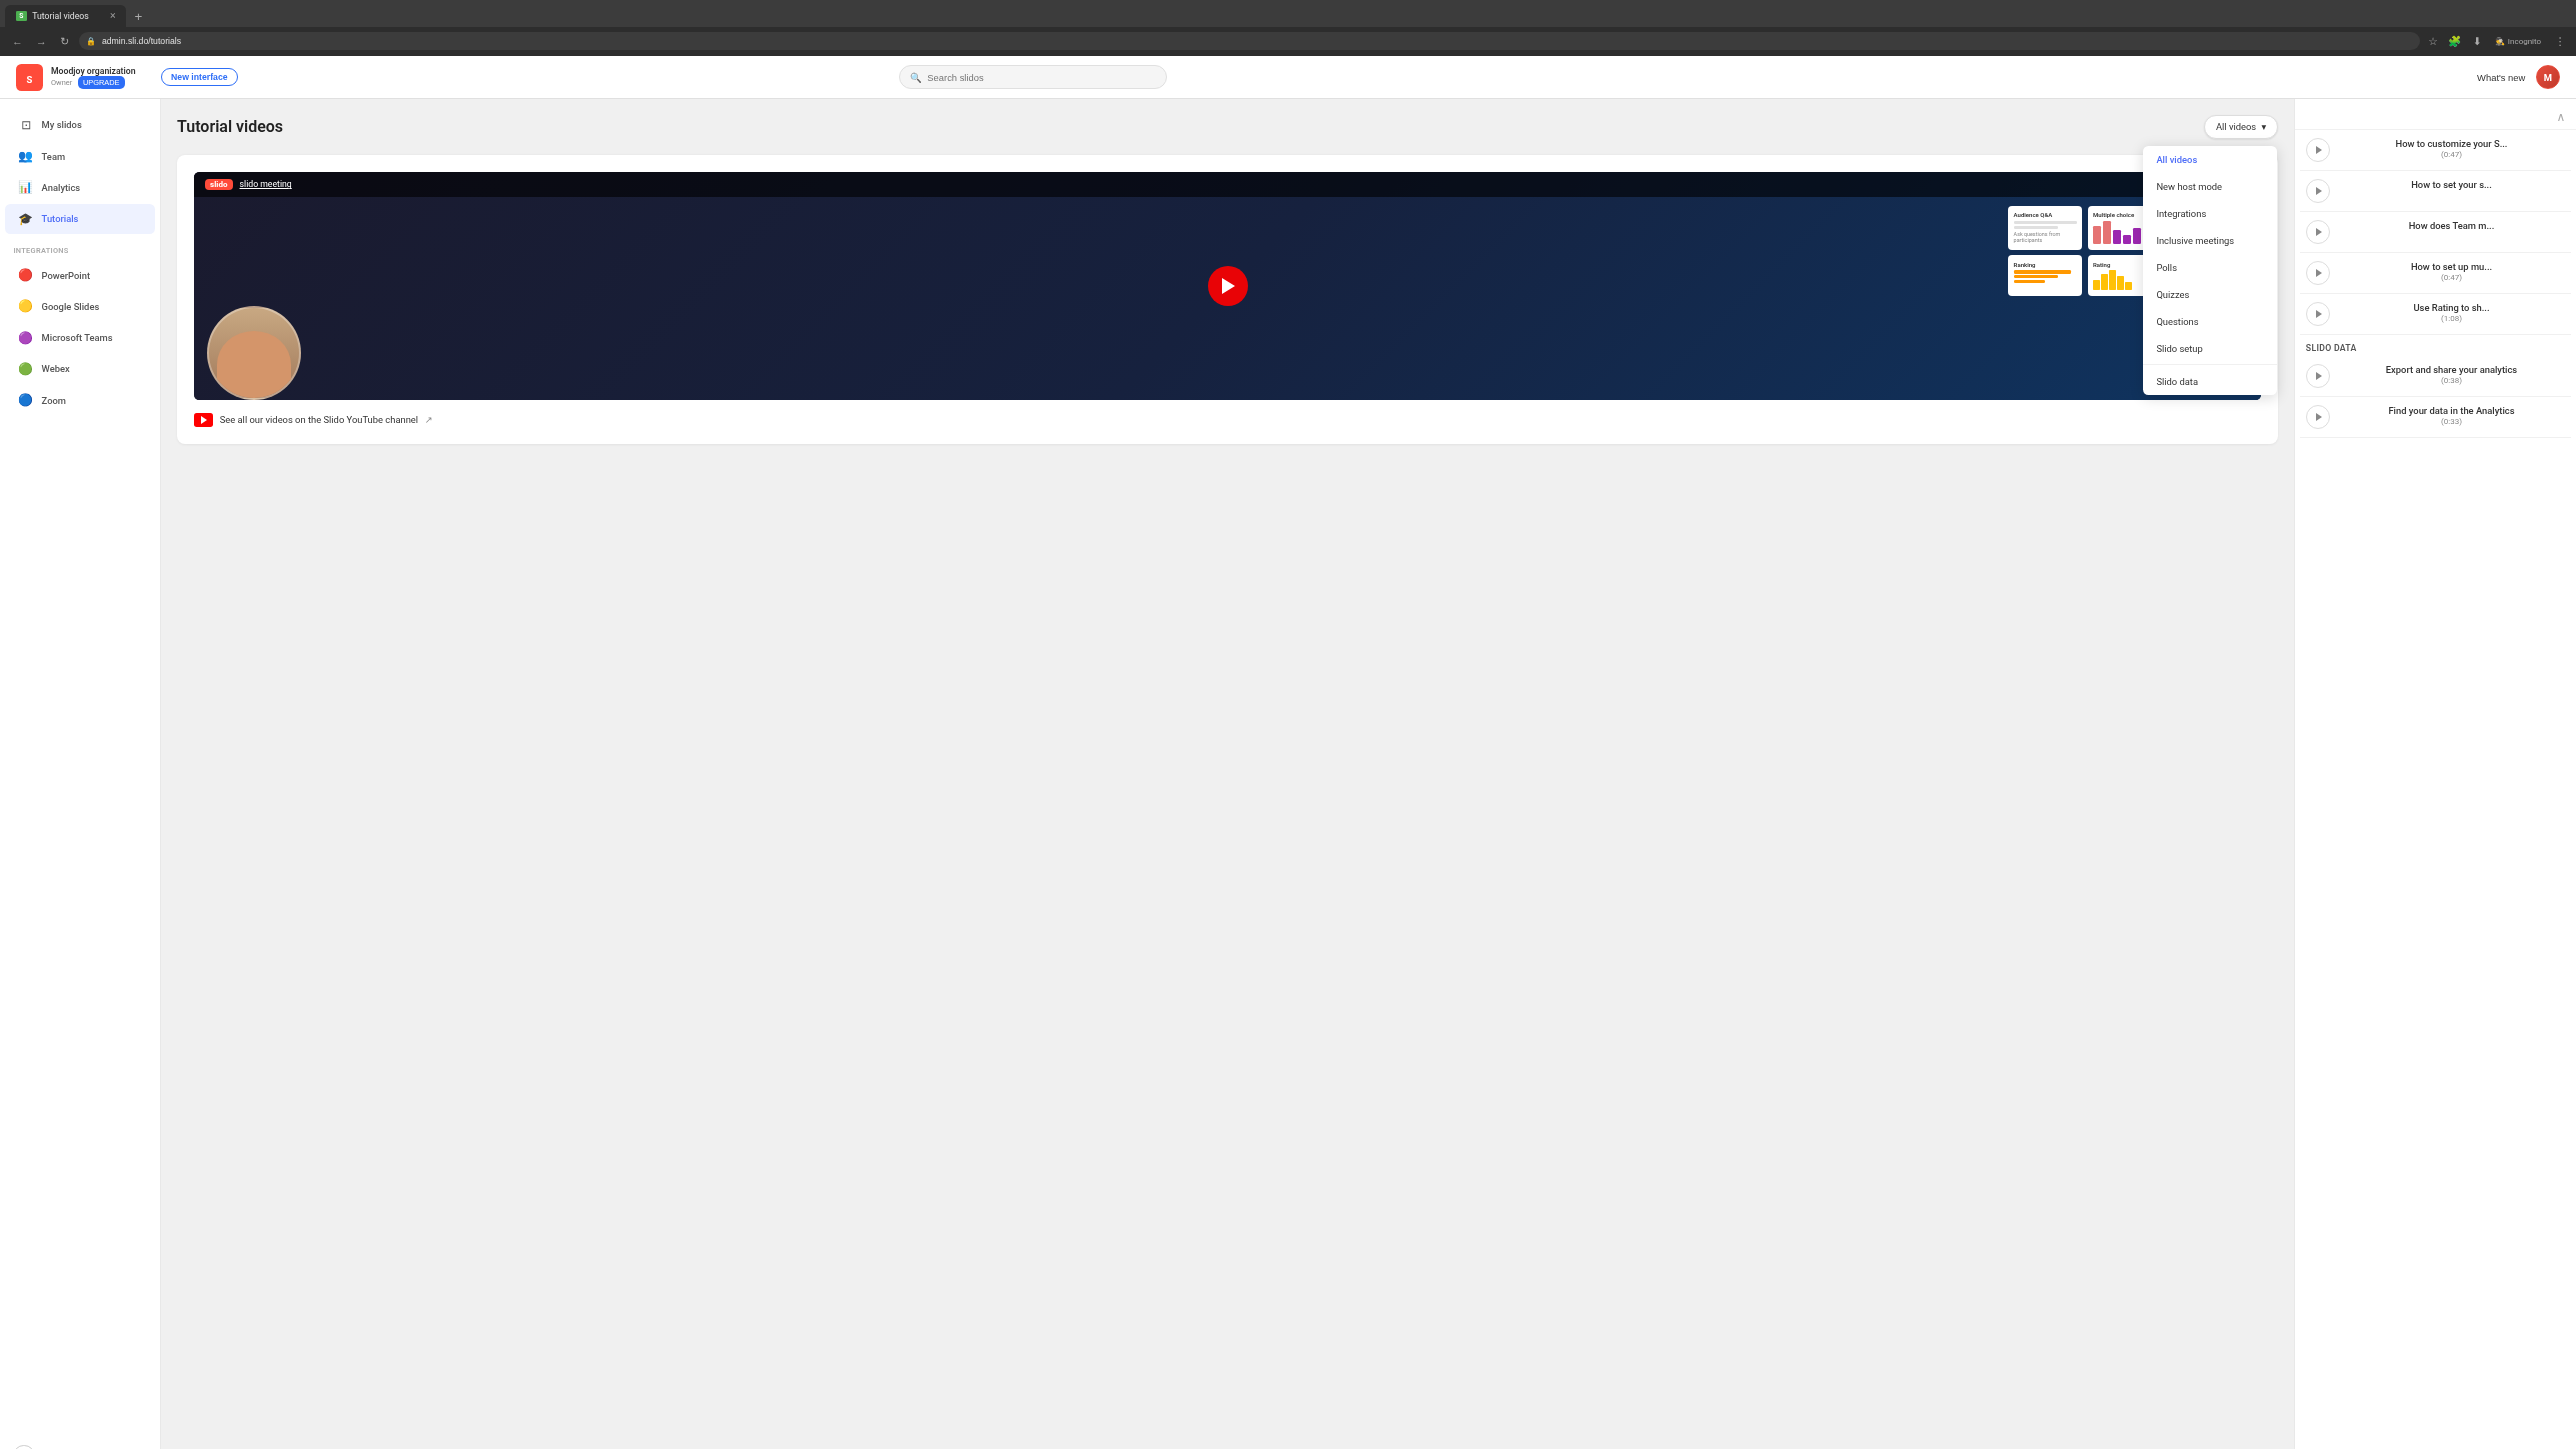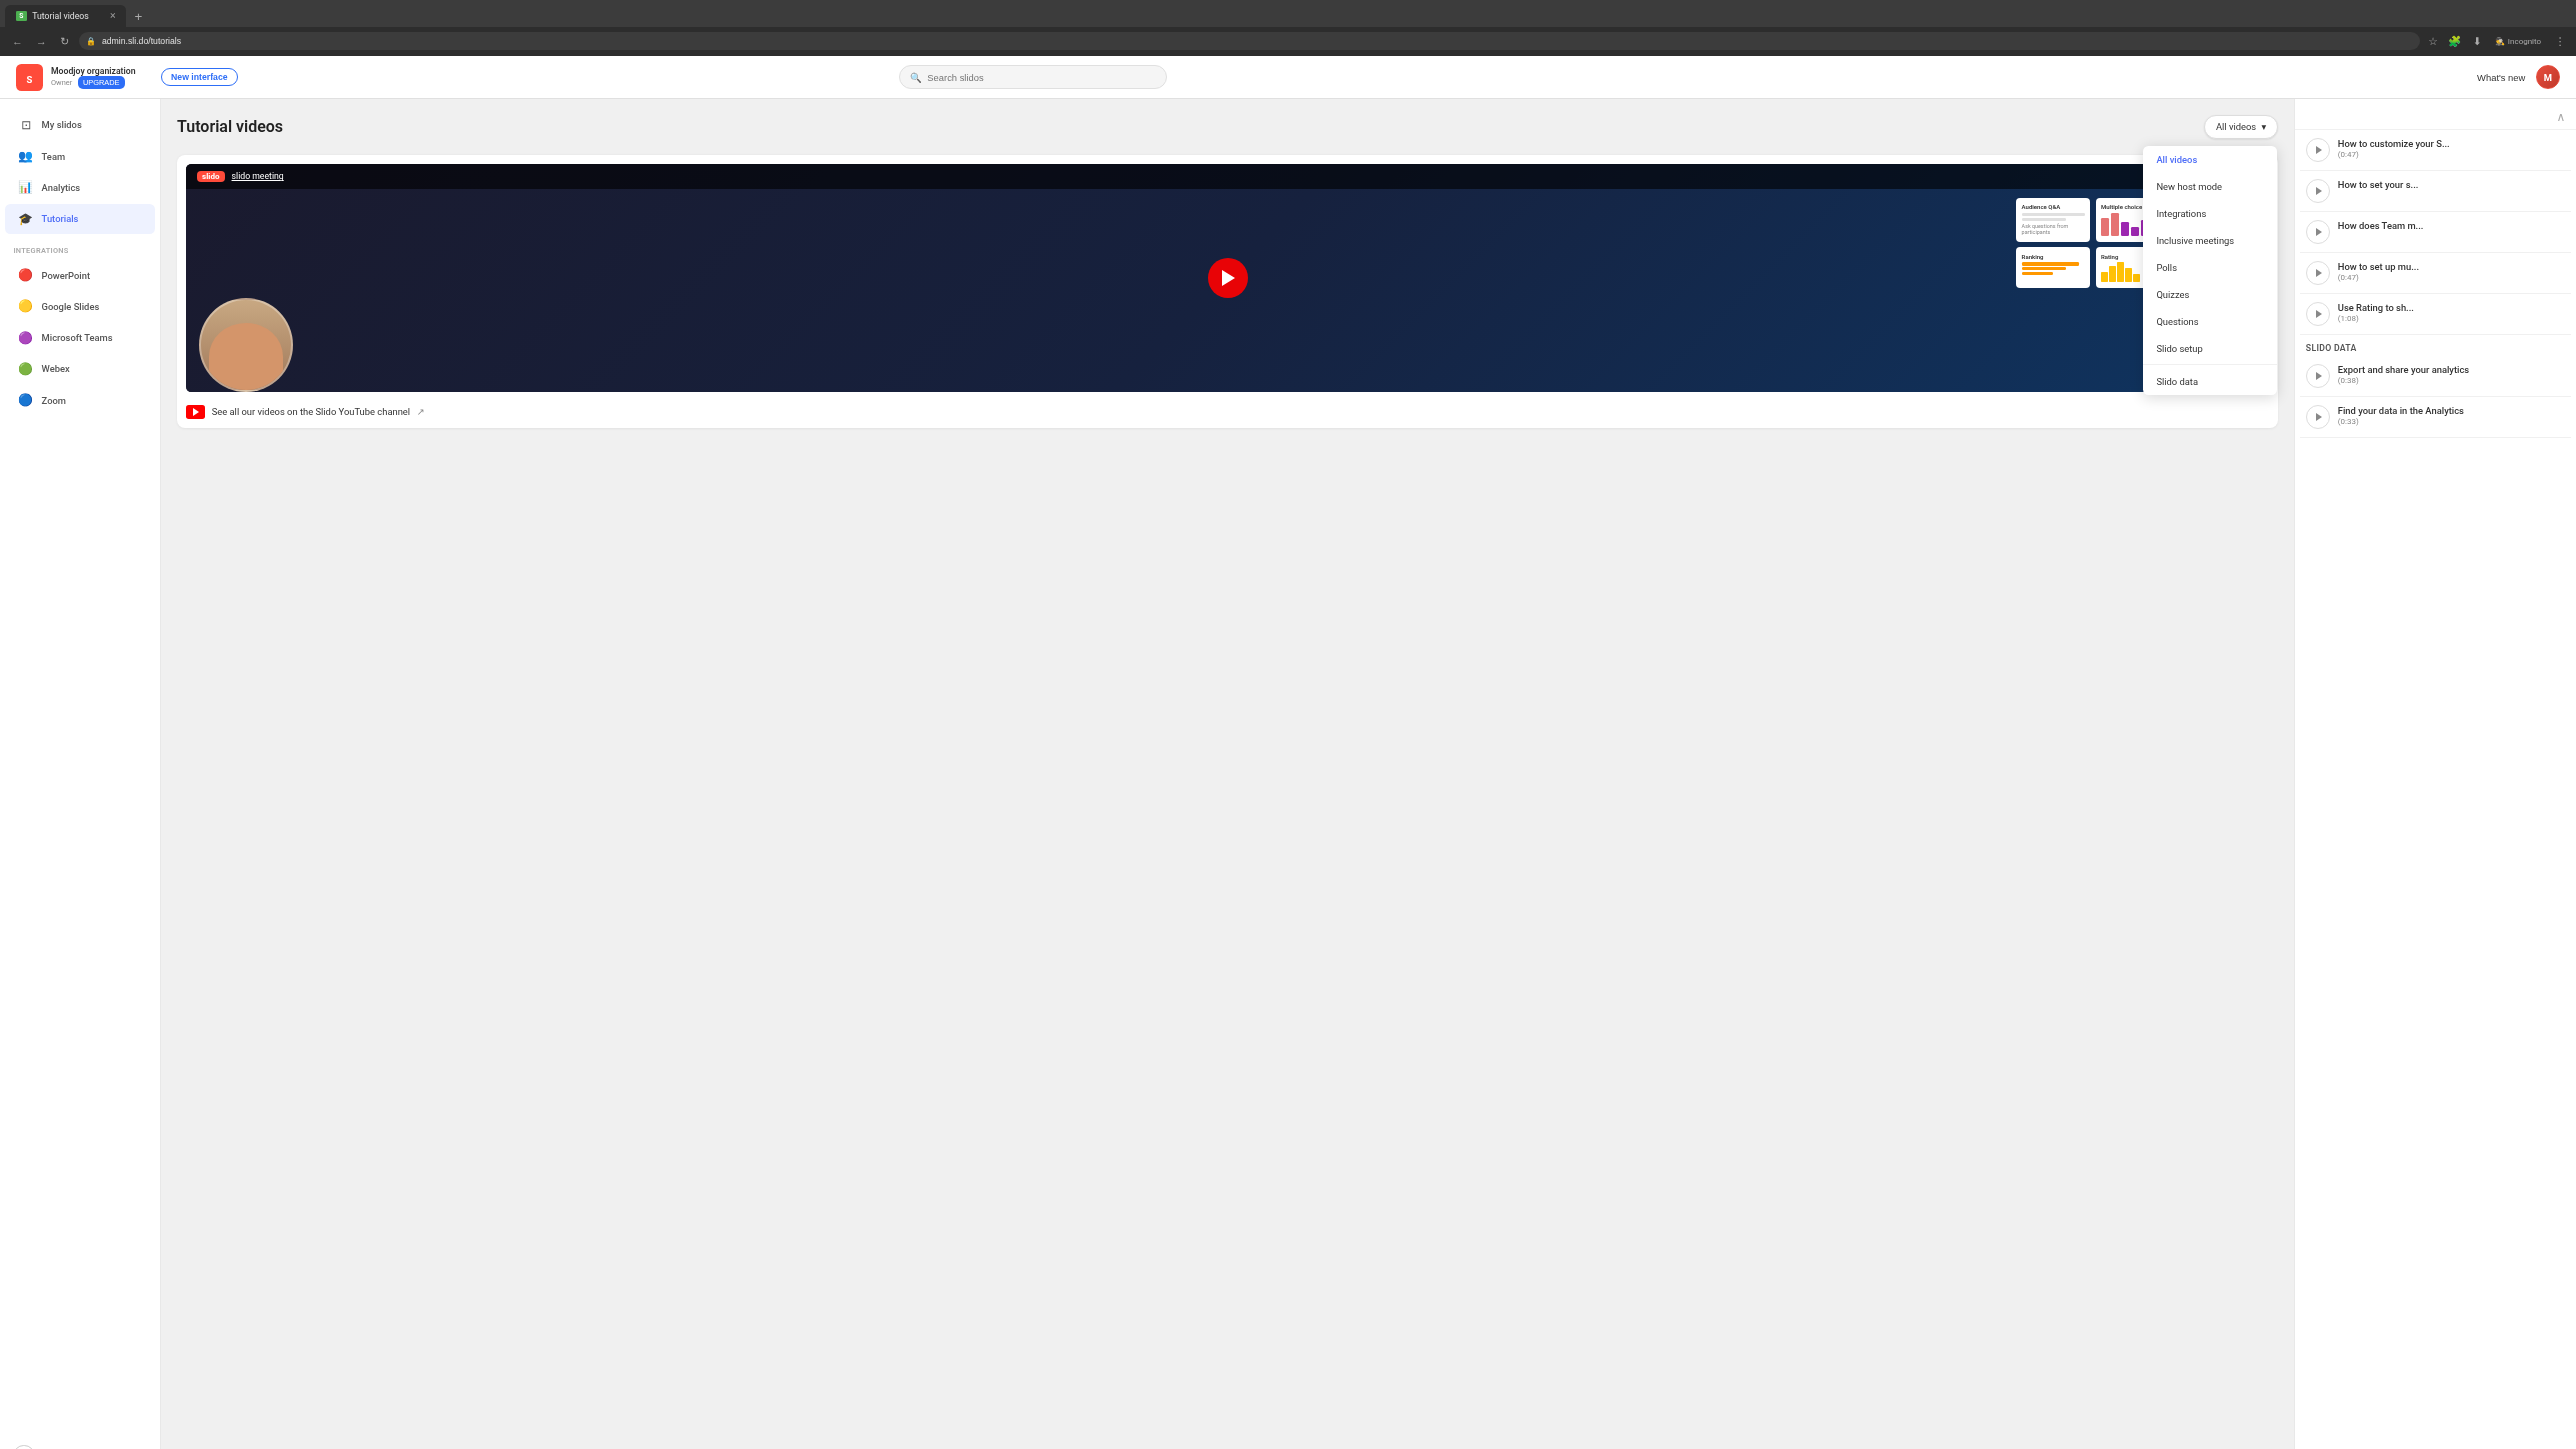--- a/index.html
+++ b/index.html
@@ -64,37 +64,37 @@
     .youtube-link { display: flex; align-items: center; gap: 6.7px; color: #333; font-size: 9.4px; text-decoration: none; }
     .youtube-icon { width: 19px; height: 13.4px; background: #ff0000; border-radius: 2.7px; display: flex; align-items: center; justify-content: center; }
     .youtube-icon::after { content: ''; border-left: 6.7px solid white; border-top: 4px solid transparent; border-bottom: 4px solid transparent; margin-left: 1.3px; }
     .external-link-icon { color: #888; font-size: 9.4px; }
 
     
     .video-list { padding: 0 5.4px; }
     .video-list-item { display: flex; align-items: flex-start; gap: 8px; padding: 8px 5.4px; border-bottom: 0.7px solid #f0f0f0; cursor: pointer; }
     .play-circle { width: 24px; height: 24px; border-radius: 50%; border: 1.3px solid #ddd; display: flex; align-items: center; justify-content: center; flex-shrink: 0; }
     .play-circle::after { content: ''; border-left: 6.7px solid #888; border-top: 4px solid transparent; border-bottom: 4px solid transparent; margin-left: 2px; }
-    .video-item-info { flex: 1; }
+    .video-item-info { flex: 1; text-align: center; }
     .video-item-title { font-size: 9.4px; font-weight: 500; color: #333; margin-bottom: 1.3px; }
     .video-item-duration { font-size: 8px; color: #888; }
     .section-label { font-size: 8.7px; font-weight: 600; color: #555; padding: 8px 5.4px 2.7px; text-transform: uppercase; letter-spacing: 0.3px; }
     .dropdown-menu { position: absolute; right: 21.5px; top: 38px; background: white; border-radius: 5.4px; box-shadow: 0 2.7px 13.4px rgba(0,0,0,0.15); min-width: 134px; z-index: 300; overflow: hidden; }
     .dropdown-item { padding: 8px 13.4px; font-size: 9.4px; color: #333; cursor: pointer; }
     .dropdown-item.active { color: #4f6ef7; font-weight: 500; }
     .dropdown-separator { height: 0.7px; background: #f0f0f0; margin: 2.7px 0; }
 
     
     .right-panel { width: 282px; background: white; border-left: 0.7px solid #e8e8e8; overflow-y: auto; flex-shrink: 0; }
     .right-panel-top { padding: 10.7px 10.7px 5.4px; border-bottom: 0.7px solid #f0f0f0; display: flex; align-items: center; justify-content: flex-end; }
     .chevron-up { color: #aaa; cursor: pointer; font-size: 12px; }
 
     .main-area { display: flex; height: 100%; }
     .content-area { flex: 1; overflow-y: auto; padding: 16px; }
-    .content-video-section { background: white; border-radius: 8px; padding: 9px; box-shadow: 0 0.7px 2.7px rgba(0,0,0,0.06); }
+    .content-video-section { background: white; border-radius: 8px; padding: 17px; box-shadow: 0 0.7px 2.7px rgba(0,0,0,0.06); }
 
     
     .right-panel::-webkit-scrollbar { width: 4px; }
     .right-panel::-webkit-scrollbar-track { background: #f5f5f5; }
     .right-panel::-webkit-scrollbar-thumb { background: #ddd; border-radius: 2px; }
   </style>
 </head>
 <body>
 
 <div class="browser-chrome">

